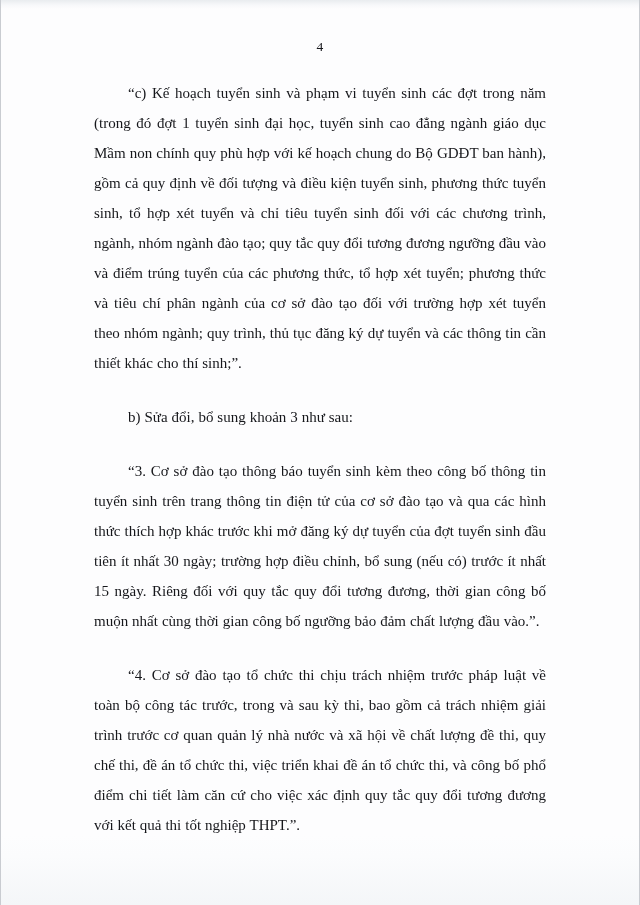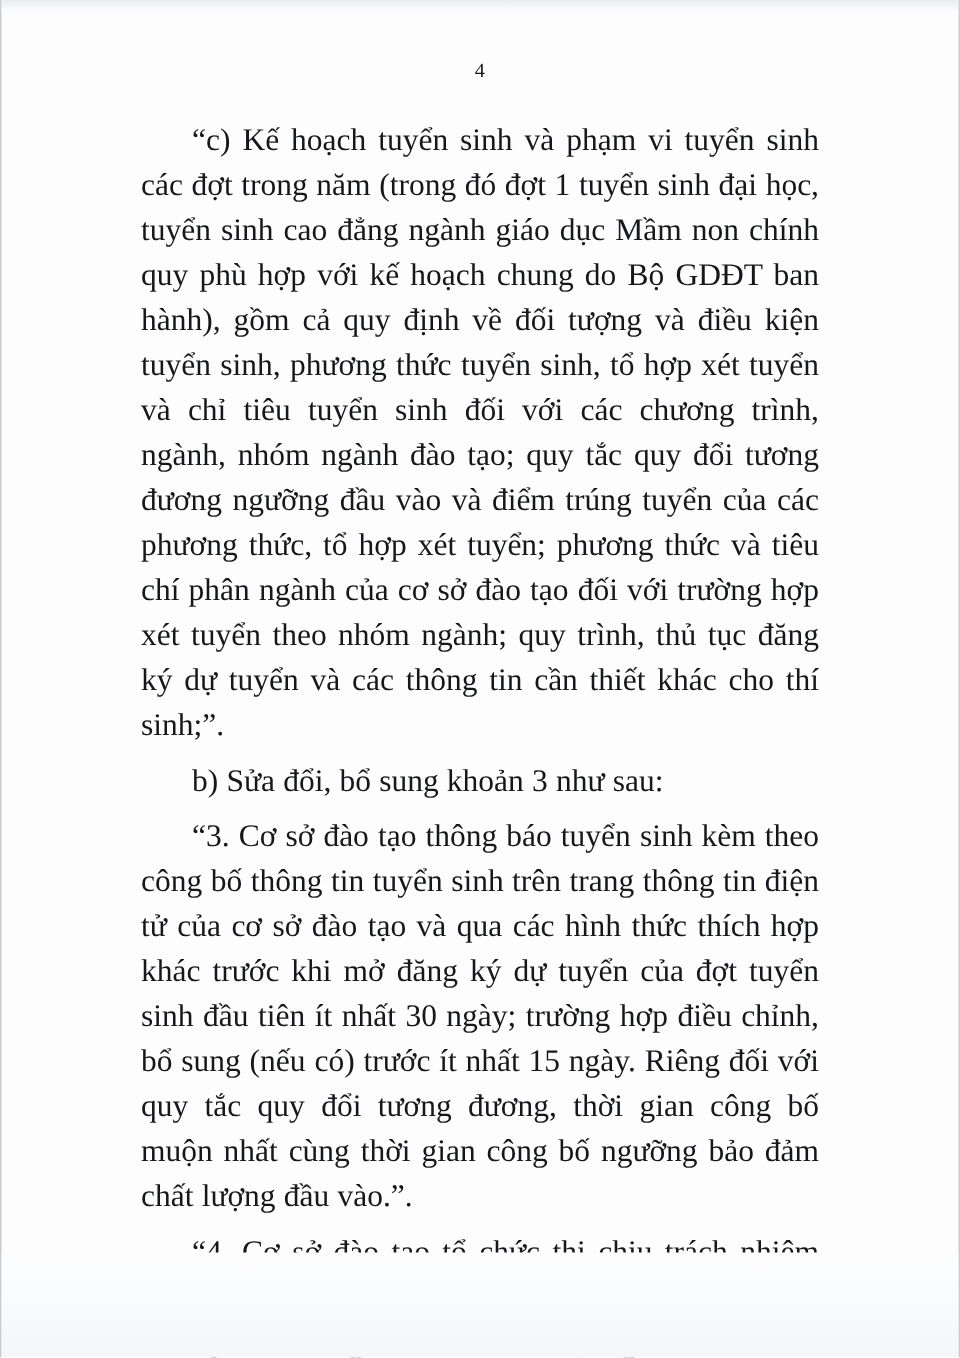--- a/index.html
+++ b/index.html
@@ -49,30 +49,30 @@
 
   .content {
     position: absolute;
     top: 78px;
     left: 93px;
     width: 452px;
   }
 
   p.para {
     margin: 0 0 0.5px 0;
-    font-size: 21px;
+    font-size: 15px;
     line-height: 30px;
     text-align: justify;
     text-justify: inter-word;
     text-indent: 34px;
     word-spacing: 0.2px;
   }
   
   p.gap-before {
-    margin-top: 7px;
+    margin-top: 24px;
   }
 </style>
 </head>
 <body>
 
 <div class="page">
 
   <div class="scan-tint-top"></div>
 
   <div class="page-number">4</div>

